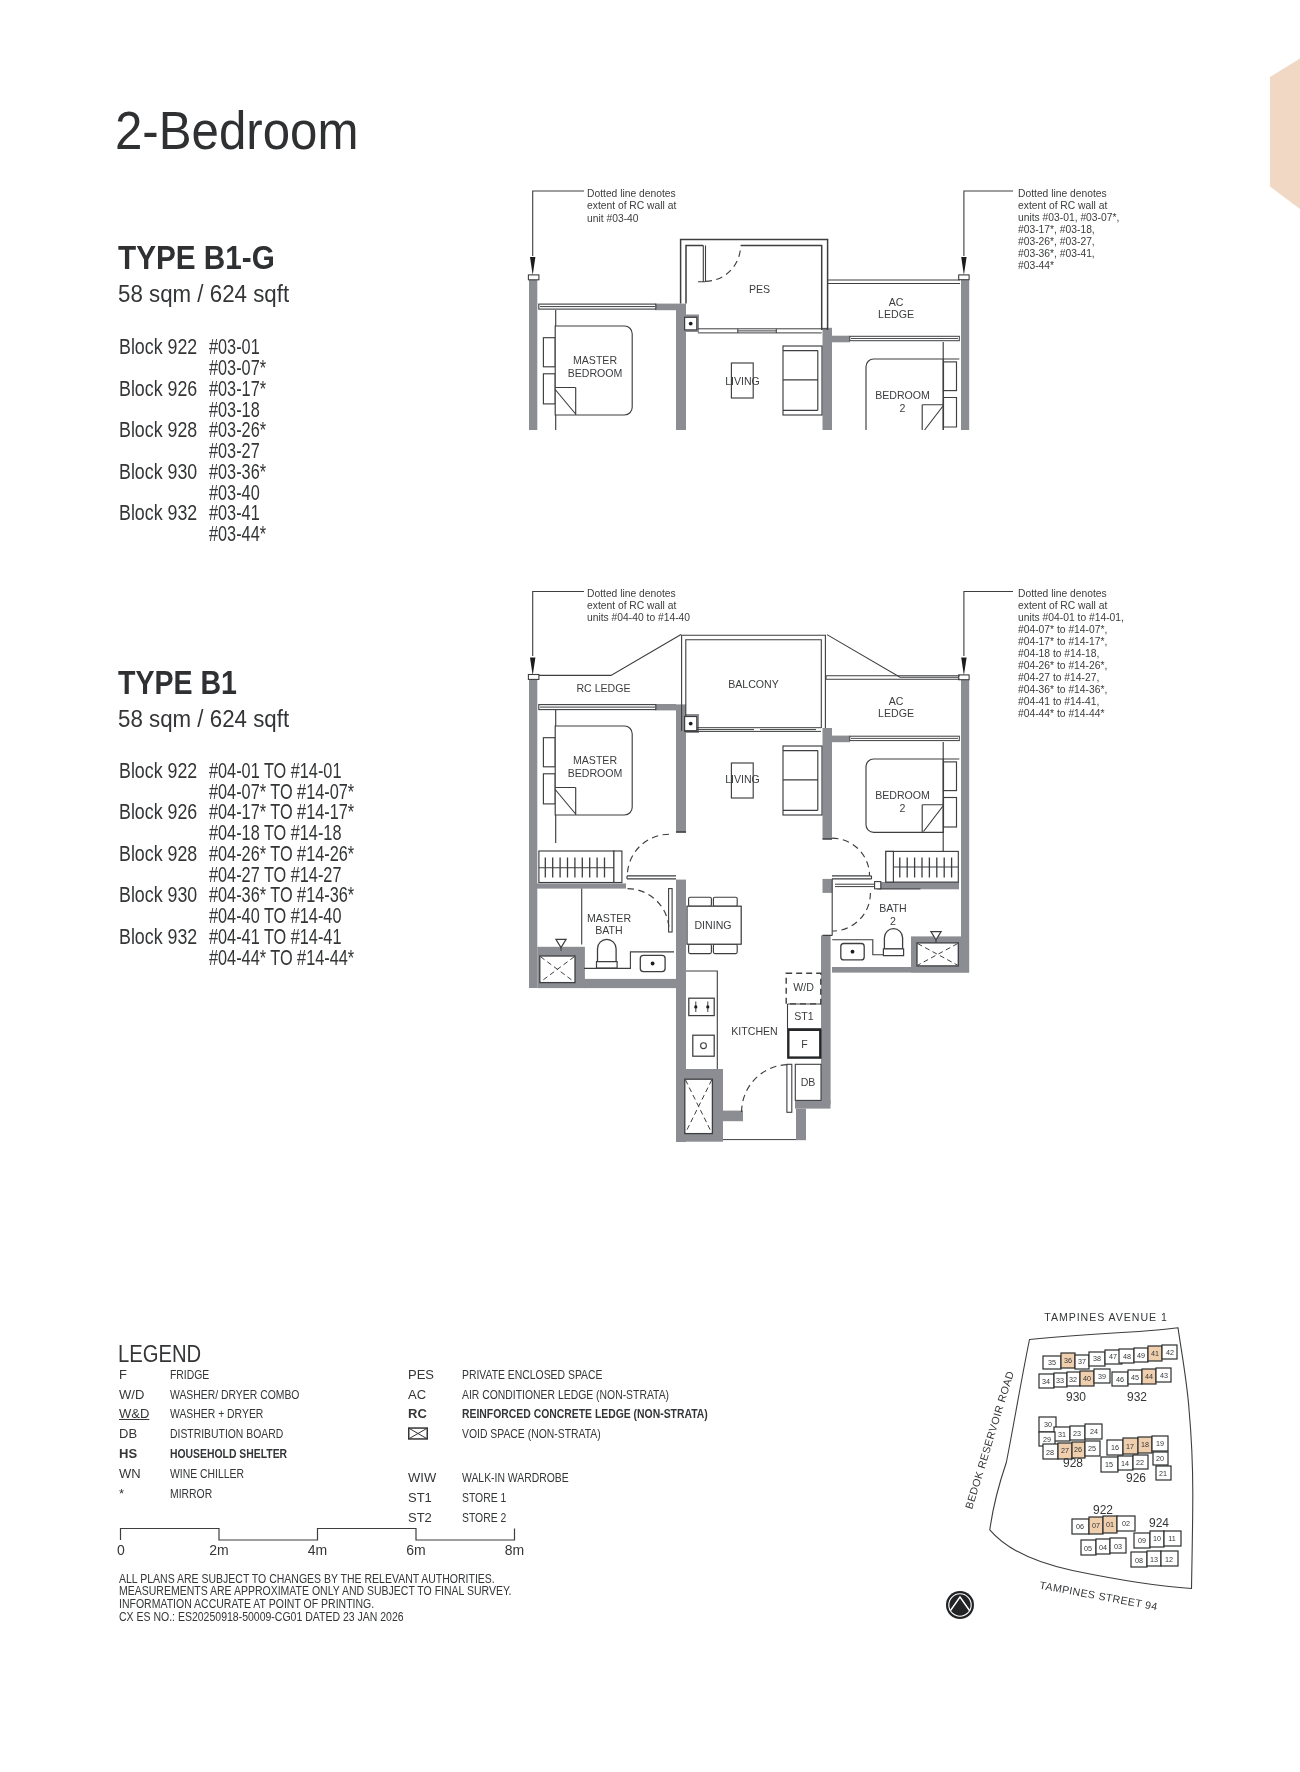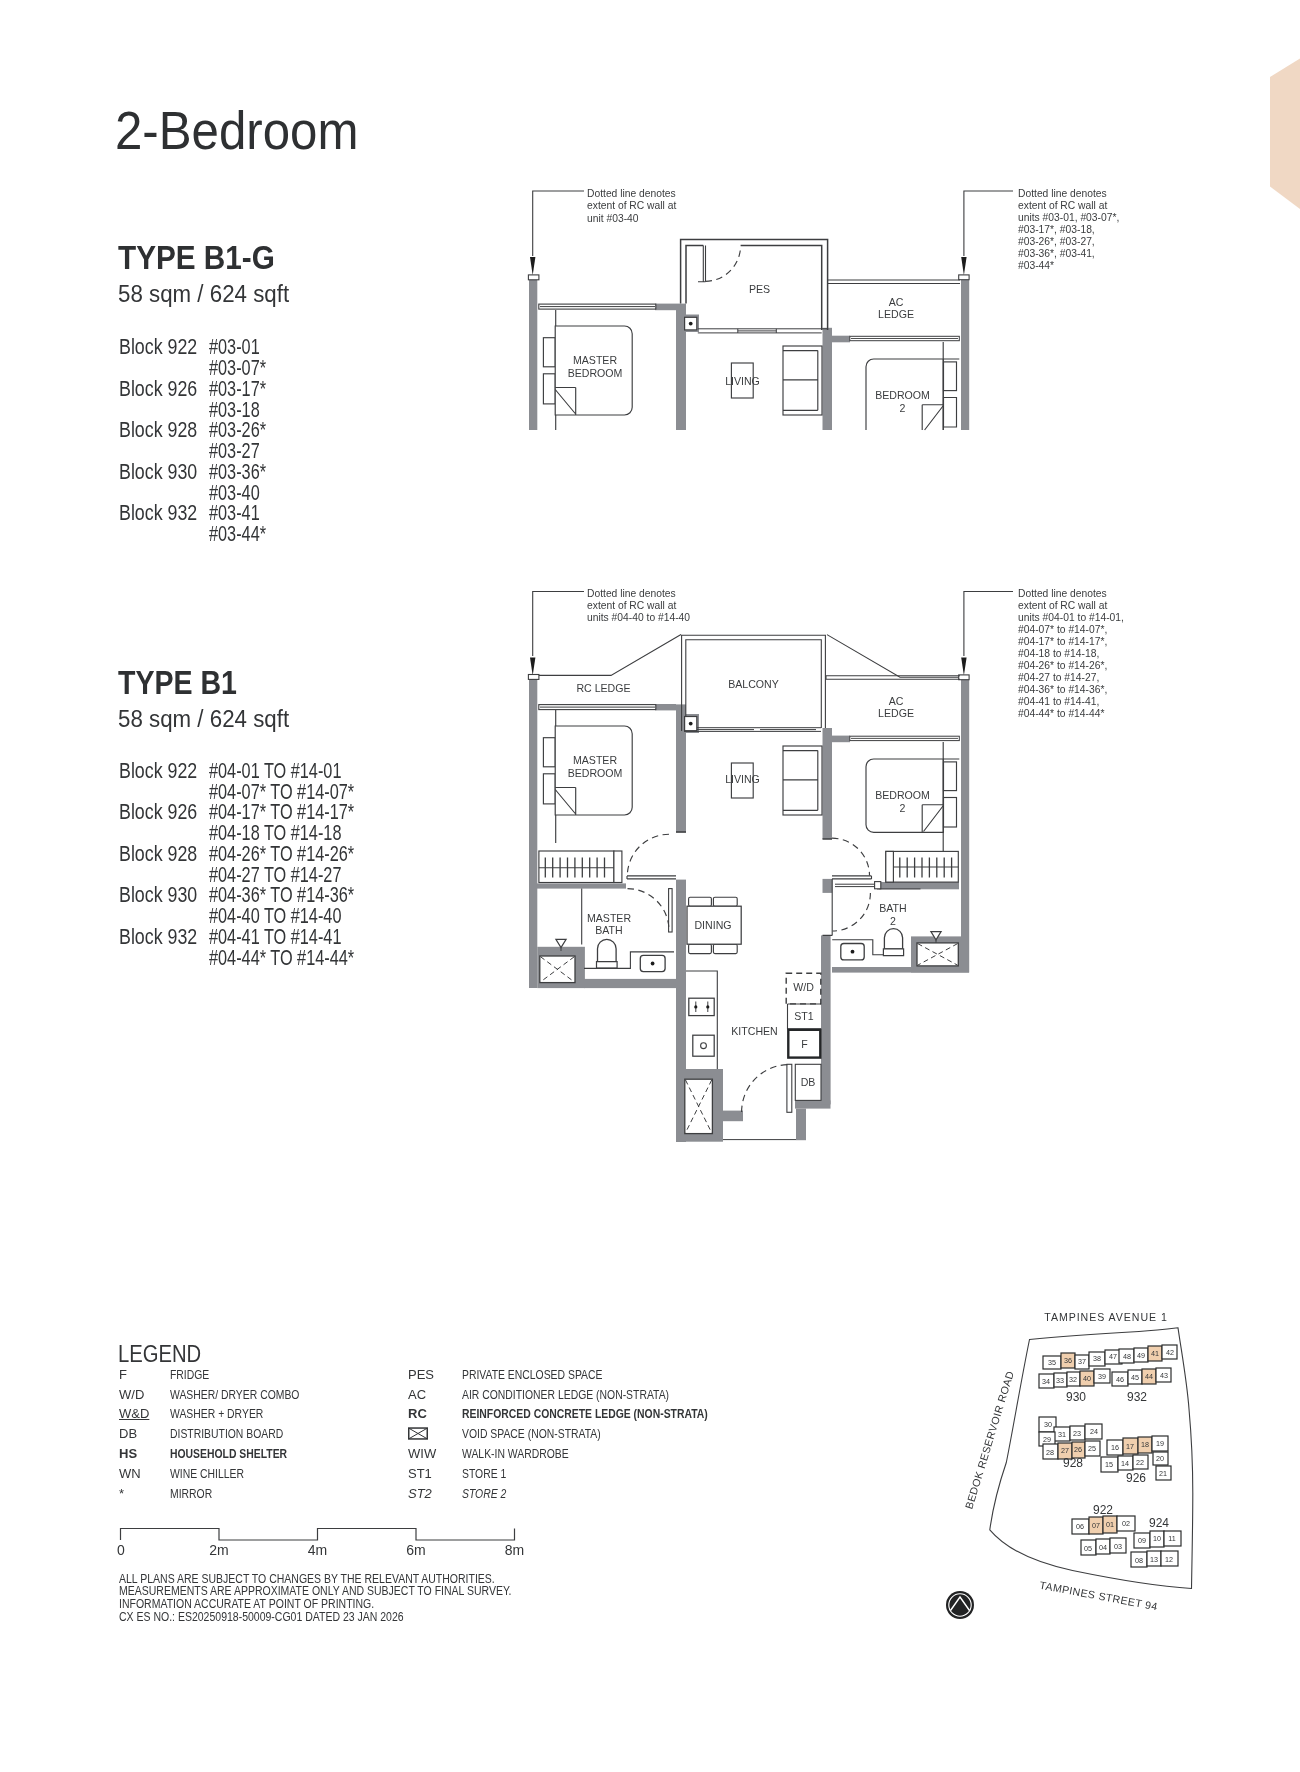--- a/index.html
+++ b/index.html
@@ -78,23 +78,23 @@
 </div>
 
 <div class="abs t" style="left:408px;top:1364.8px;font-size:13px;line-height:19.8px;">
 <div style="position:relative;"><span>PES</span><span style="position:absolute;left:54px;white-space:nowrap;transform:scaleX(0.8);transform-origin:left top;">PRIVATE ENCLOSED SPACE</span></div>
 <div style="position:relative;"><span>AC</span><span style="position:absolute;left:54px;white-space:nowrap;transform:scaleX(0.8);transform-origin:left top;">AIR CONDITIONER LEDGE (NON-STRATA)</span></div>
 <div style="position:relative;font-weight:bold;"><span>RC</span><span style="position:absolute;left:54px;white-space:nowrap;transform:scaleX(0.8);transform-origin:left top;">REINFORCED CONCRETE LEDGE (NON-STRATA)</span></div>
 <div style="position:relative;"><svg width="20" height="13" viewBox="0 0 20 13" style="vertical-align:-2px">
         <rect x="0.75" y="1.05" width="18.5" height="10.9" fill="none" stroke="#333537" stroke-width="1.5"></rect>
         <path d="M1,1.3 L19,11.7 M19,1.3 L1,11.7" stroke="#333537" stroke-width="1" fill="none"></path>
       </svg><span style="position:absolute;left:54px;white-space:nowrap;transform:scaleX(0.8);transform-origin:left top;">VOID SPACE (NON-STRATA)</span></div>
-<div style="position:relative;"><span>WIW</span><span style="position:absolute;left:54px;white-space:nowrap;transform:scaleX(0.8);transform-origin:left top;">WALK-IN WARDROBE</span></div>
+<div style="position:relative;margin-top:24px;"><span>WIW</span><span style="position:absolute;left:54px;white-space:nowrap;transform:scaleX(0.8);transform-origin:left top;">WALK-IN WARDROBE</span></div>
 <div style="position:relative;"><span>ST1</span><span style="position:absolute;left:54px;white-space:nowrap;transform:scaleX(0.8);transform-origin:left top;">STORE 1</span></div>
-<div style="position:relative;font-style:italic;"><span>ST2</span><span style="position:absolute;left:54px;white-space:nowrap;transform:scaleX(0.8);transform-origin:left top;">STORE 2</span></div>
+<div style="position:relative;"><span>ST2</span><span style="position:absolute;left:54px;white-space:nowrap;transform:scaleX(0.8);transform-origin:left top;">STORE 2</span></div>
 </div>
 
 <div class="abs t" style="left:119px;top:1572.5px;font-size:12px;line-height:12.85px;transform:scaleX(0.875);transform-origin:left top;">ALL PLANS ARE SUBJECT TO CHANGES BY THE RELEVANT AUTHORITIES.<br>MEASUREMENTS ARE APPROXIMATE ONLY AND SUBJECT TO FINAL SURVEY.<br>INFORMATION ACCURATE AT POINT OF PRINTING.<br>CX ES NO.: ES20250918-50009-CG01 DATED 23 JAN 2026</div>
 
 <svg class="abs" style="left:100px;top:1515px;" width="440" height="55" viewBox="100 1515 440 55">
   <g fill="none" stroke="#3d3e40" stroke-width="1.2">
     <path d="M120.5,1540 v-11.5 h98.5 v11.5 h98.5 v-11.5 h98.5 v11.5 h98.5 v-11.5"></path>
   </g>
   <g font-family="Liberation Sans" font-size="14px" fill="#333537">
     <text x="117" y="1555">0</text>

